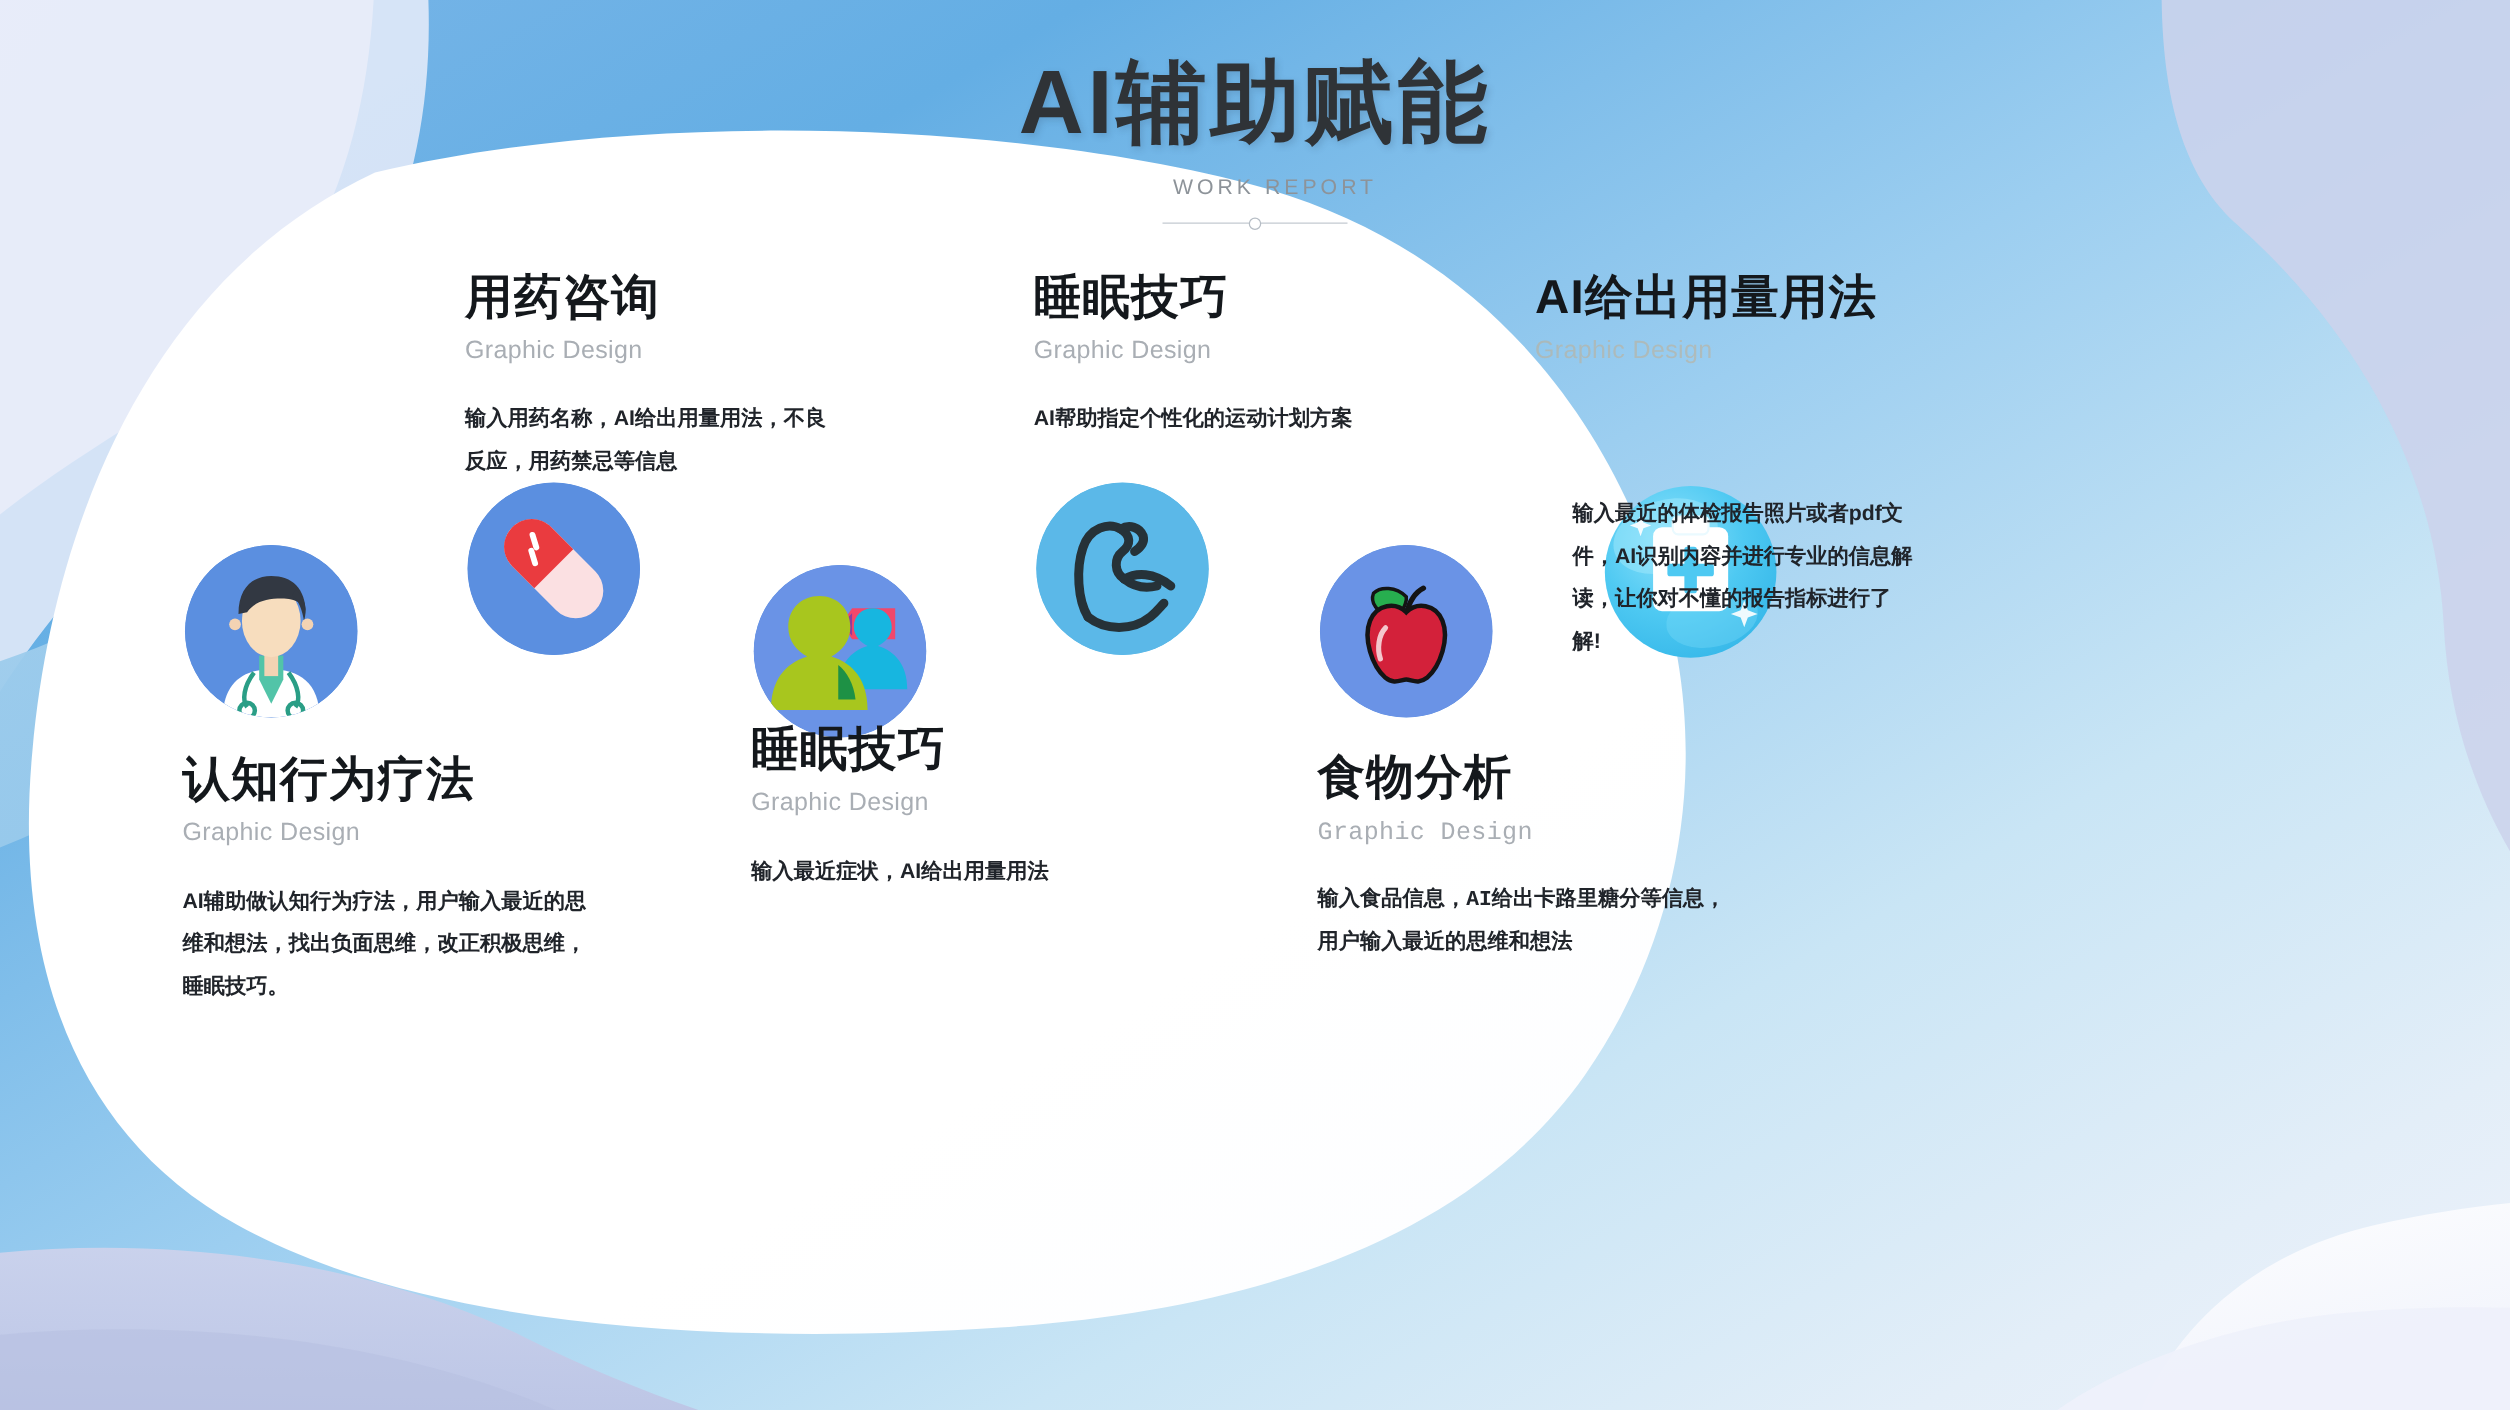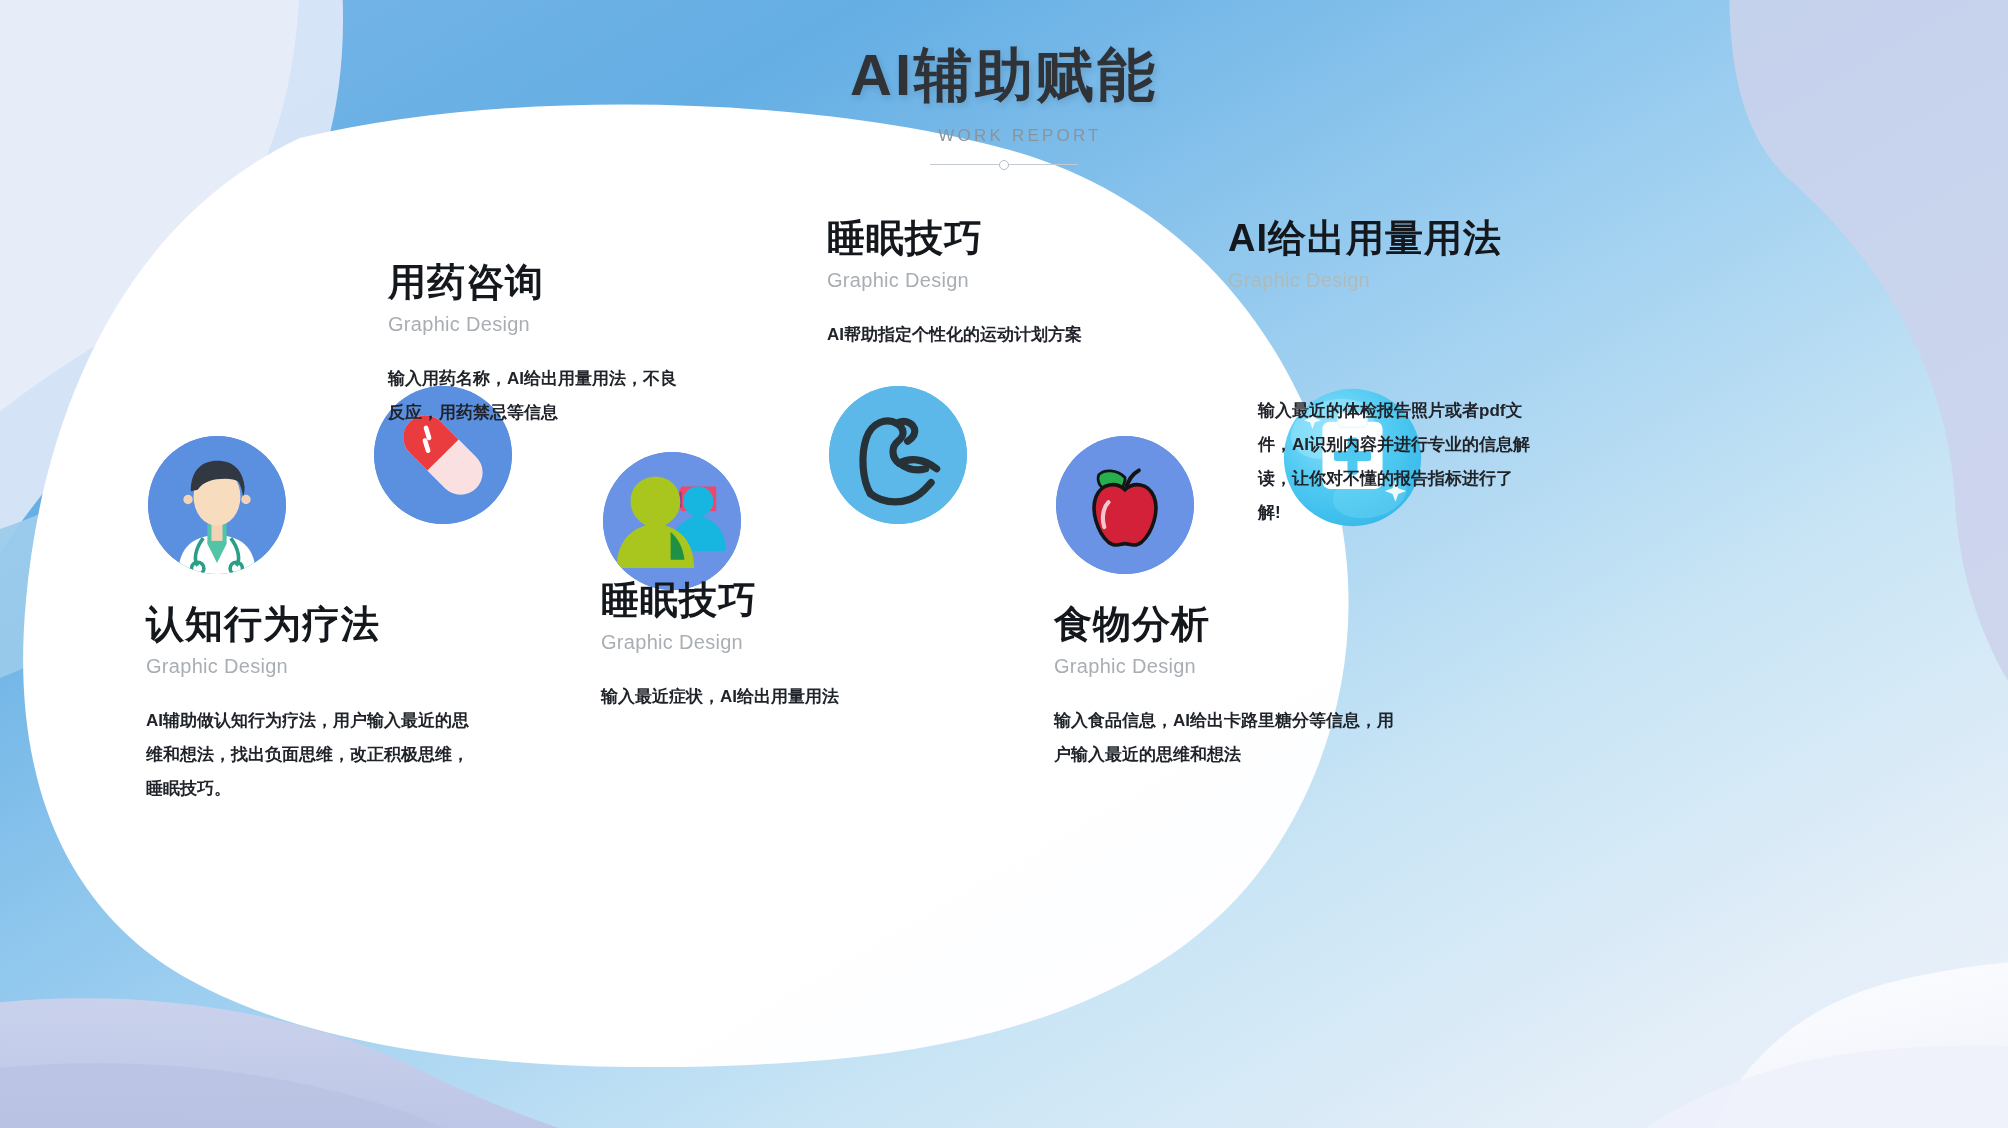--- a/index.html
+++ b/index.html
@@ -60,21 +60,21 @@
   
   #headline {
     position: absolute;
     left: 0;
     right: 0;
     top: 46px;
     text-align: center;
     pointer-events: none;
   }
   #headline .h-main {
-    font-size: 58px;
+    font-size: 72px;
     font-weight: bold;
     color: #2f3337;
     letter-spacing: 3px;
     line-height: 1;
     text-shadow: 2px 3px 6px rgba(40,60,90,0.18);
   }
   #headline .h-sub {
     margin-top: 22px;
     font-size: 17px;
     color: #8d9399;
@@ -196,21 +196,21 @@
     <svg viewBox="0 0 100 100" width="138" height="138">
       <circle cx="50" cy="50" r="50" fill="#5b8fe0"></circle>
       <g transform="rotate(-45 50 50)">
         <rect x="34" y="16" width="32" height="68" rx="16" fill="#fbe0e2"></rect>
         <path d="M34 32 C34 23 41 16 50 16 C59 16 66 23 66 32 L66 50 L34 50 Z" fill="#ea3b3f"></path>
         <rect x="52" y="25" width="3.4" height="11" rx="1.7" fill="#ffffff" transform="rotate(28 53 30)"></rect>
         <rect x="45" y="31" width="3.4" height="11" rx="1.7" fill="#ffffff" transform="rotate(28 46 36)"></rect>
       </g>
     </svg>
   </div>
-  <div class="txtblock" style="left:388px; top:218px; width:300px;margin-top:44px;">
+  <div class="txtblock" style="left:372px; top:218px; width:300px;">
     <div class="t-title">用药咨询</div>
     <div class="t-sub">Graphic Design</div>
     <div class="t-desc">输入用药名称，AI给出用量用法，不良反应，用药禁忌等信息</div>
   </div>
 
   <div class="icon-circle" style="left:603px; top:452px; width:138px; height:138px; background:#5b8fe0;">
     <svg viewBox="0 0 100 100" width="138" height="138">
       <circle cx="50" cy="50" r="50" fill="#6a93e6"></circle>
       <path d="M57 25 L82 25 L82 43 L57 43 L51 34 Z" fill="#f2476b"></path>
       <path d="M57 28 L51 34 L57 41 Z" fill="#8e3b9e"></path>
@@ -245,21 +245,21 @@
 
   <div class="icon-circle" style="left:1056px; top:436px; width:138px; height:138px; background:#5b8fe0;">
     <svg viewBox="0 0 100 100" width="138" height="138">
       <circle cx="50" cy="50" r="50" fill="#6a93e6"></circle>
       <path d="M50 30 C44 24 35 24 31 28 C29 33 33 40 41 41 C46 41 49 37 50 32 Z" fill="#27ae4f" stroke="#141414" stroke-width="2"></path>
       <path d="M50 40 C52 32 56 27 60 25" stroke="#141414" stroke-width="3" fill="none" stroke-linecap="round"></path>
       <path d="M50 39 C44 33 33 34 29 44 C25 54 30 70 38 77 C43 81 47 78 50 78 C53 78 57 81 62 77 C70 70 75 54 71 44 C67 34 56 33 50 39 Z" fill="#d3213a" stroke="#141414" stroke-width="2.6"></path>
       <path d="M38 48 C34 52 33 60 35 66" stroke="#ffffff" stroke-width="3" fill="none" opacity="0.75" stroke-linecap="round"></path>
     </svg>
   </div>
-  <div class="txtblock" style="left:1054px; top:604px; width:340px;">
+  <div class="txtblock" style="left:1054px; top:604px; width:340px;font-family:Liberation Mono, monospace;">
     <div class="t-title">食物分析</div>
     <div class="t-sub">Graphic Design</div>
     <div class="t-desc">输入食品信息，AI给出卡路里糖分等信息，用户输入最近的思维和想法</div>
   </div>
 
   <div class="icon-circle" style="left:1281px; top:386px; width:143px; height:143px; background:transparent;">
     <svg viewBox="0 0 100 100" width="143" height="143">
       <defs>
         <radialGradient id="sph" cx="0.38" cy="0.32" r="0.78">
           <stop offset="0" stop-color="#8fe2fb"></stop>

